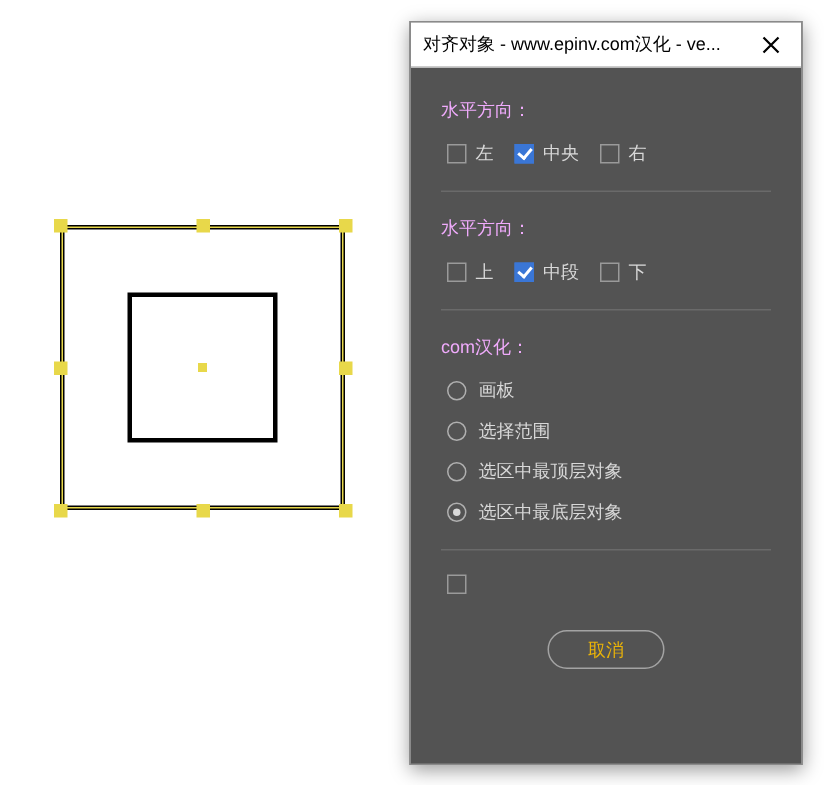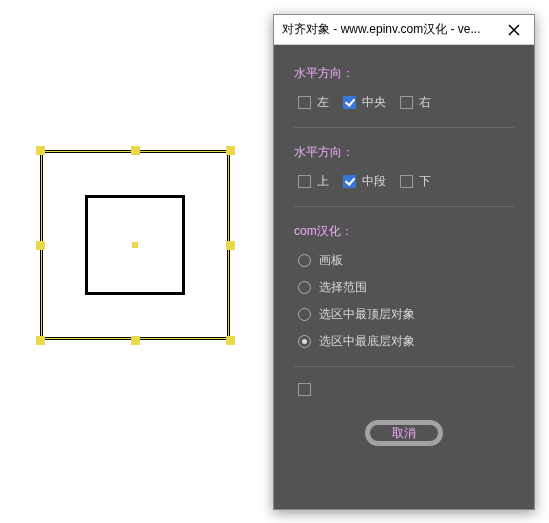--- a/index.html
+++ b/index.html
@@ -33,21 +33,21 @@
 .cb-group { display: flex; align-items: center; gap: 6px; }
 .cb-box { width: 13px; height: 13px; border: 1px solid #9a9a9a; background: #535353; display: inline-block; position: relative; }
 .cb-box.checked { background: #3a76d6; border-color: #3a76d6; }
 .cb-box.checked::after { content:""; position:absolute; left:3px; top:0px; width:4px; height:7px; border: solid #fff; border-width: 0 2px 2px 0; transform: rotate(40deg); }
 .sep { border: none; border-top: 1px solid #6a6a6a; margin: 16px 0; }
 .radio-col { display: flex; flex-direction: column; gap: 10px; padding-left: 4px; }
 .rb-group { display: flex; align-items: center; gap: 8px; }
 .rb-circle { width: 13px; height: 13px; border-radius: 50%; border: 1px solid #b0b0b0; background: #535353; position: relative; }
 .rb-circle.checked::after { content:""; position:absolute; left:3px; top:3px; width:5px; height:5px; border-radius:50%; background:#d8d8d8; }
 .buttons { display: flex; gap: 16px; justify-content: center; margin-top: 24px; }
-.btn { width: 78px; height: 26px; border-radius: 13px; border: 5px solid #a3a3a3; background: transparent; color: #f0abfc; cursor: pointer; font-size: 12px; }
+.btn { width: 78px; height: 26px; border-radius: 13px; border: 1px solid #a3a3a3; background: transparent; color: #eab308; cursor: pointer; font-size: 12px; }
 </style>
 </head>
 <body>
 
 <div class="canvas">
   <div class="outer-rect"></div>
   <div class="inner-rect"></div>
   <div class="handle h-tl"></div>
   <div class="handle h-tm"></div>
   <div class="handle h-tr"></div>

